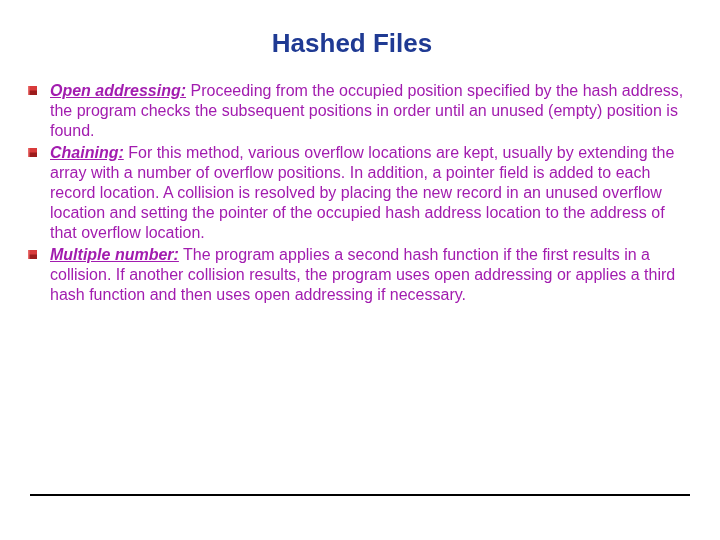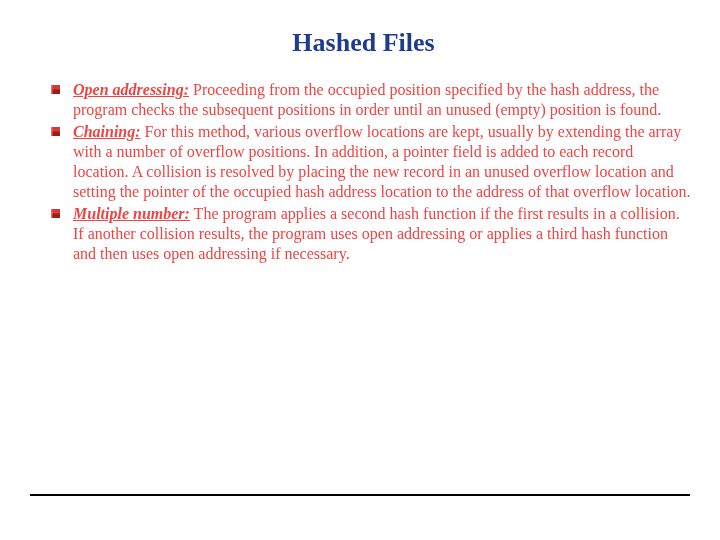--- a/index.html
+++ b/index.html
@@ -7,22 +7,21 @@
     width: 720px;
     height: 540px;
     background: #ffffff;
     font-family: Arial, Helvetica, sans-serif;
     position: relative;
     overflow: hidden;
   }
   .slide {
     width: 100%;
     height: 100%;
-    padding: 28px 28px 0 35px;
-    font-family: Liberation Serif, serif;
+    padding: 28px 28px 0 12px;
   }
   .title {
     text-align: center;
     color: #1f3a93;
     font-size: 26px;
     font-weight: bold;
     margin-bottom: 22px;
   }
   .intro {
     font-size: 16px;
@@ -32,21 +31,21 @@
   }
   ul.methods {
     list-style: none;
     padding-left: 16px;
   }
   ul.methods li {
     position: relative;
     padding-left: 22px;
     font-size: 16px;
     line-height: 1.25;
-    color: #ef4444;
+    color: #a21caf;
     margin-bottom: 2px;
   }
   ul.methods li .bullet {
     position: absolute;
     left: 0;
     top: 5px;
     width: 9px;
     height: 9px;
     display: inline-block;
   }

